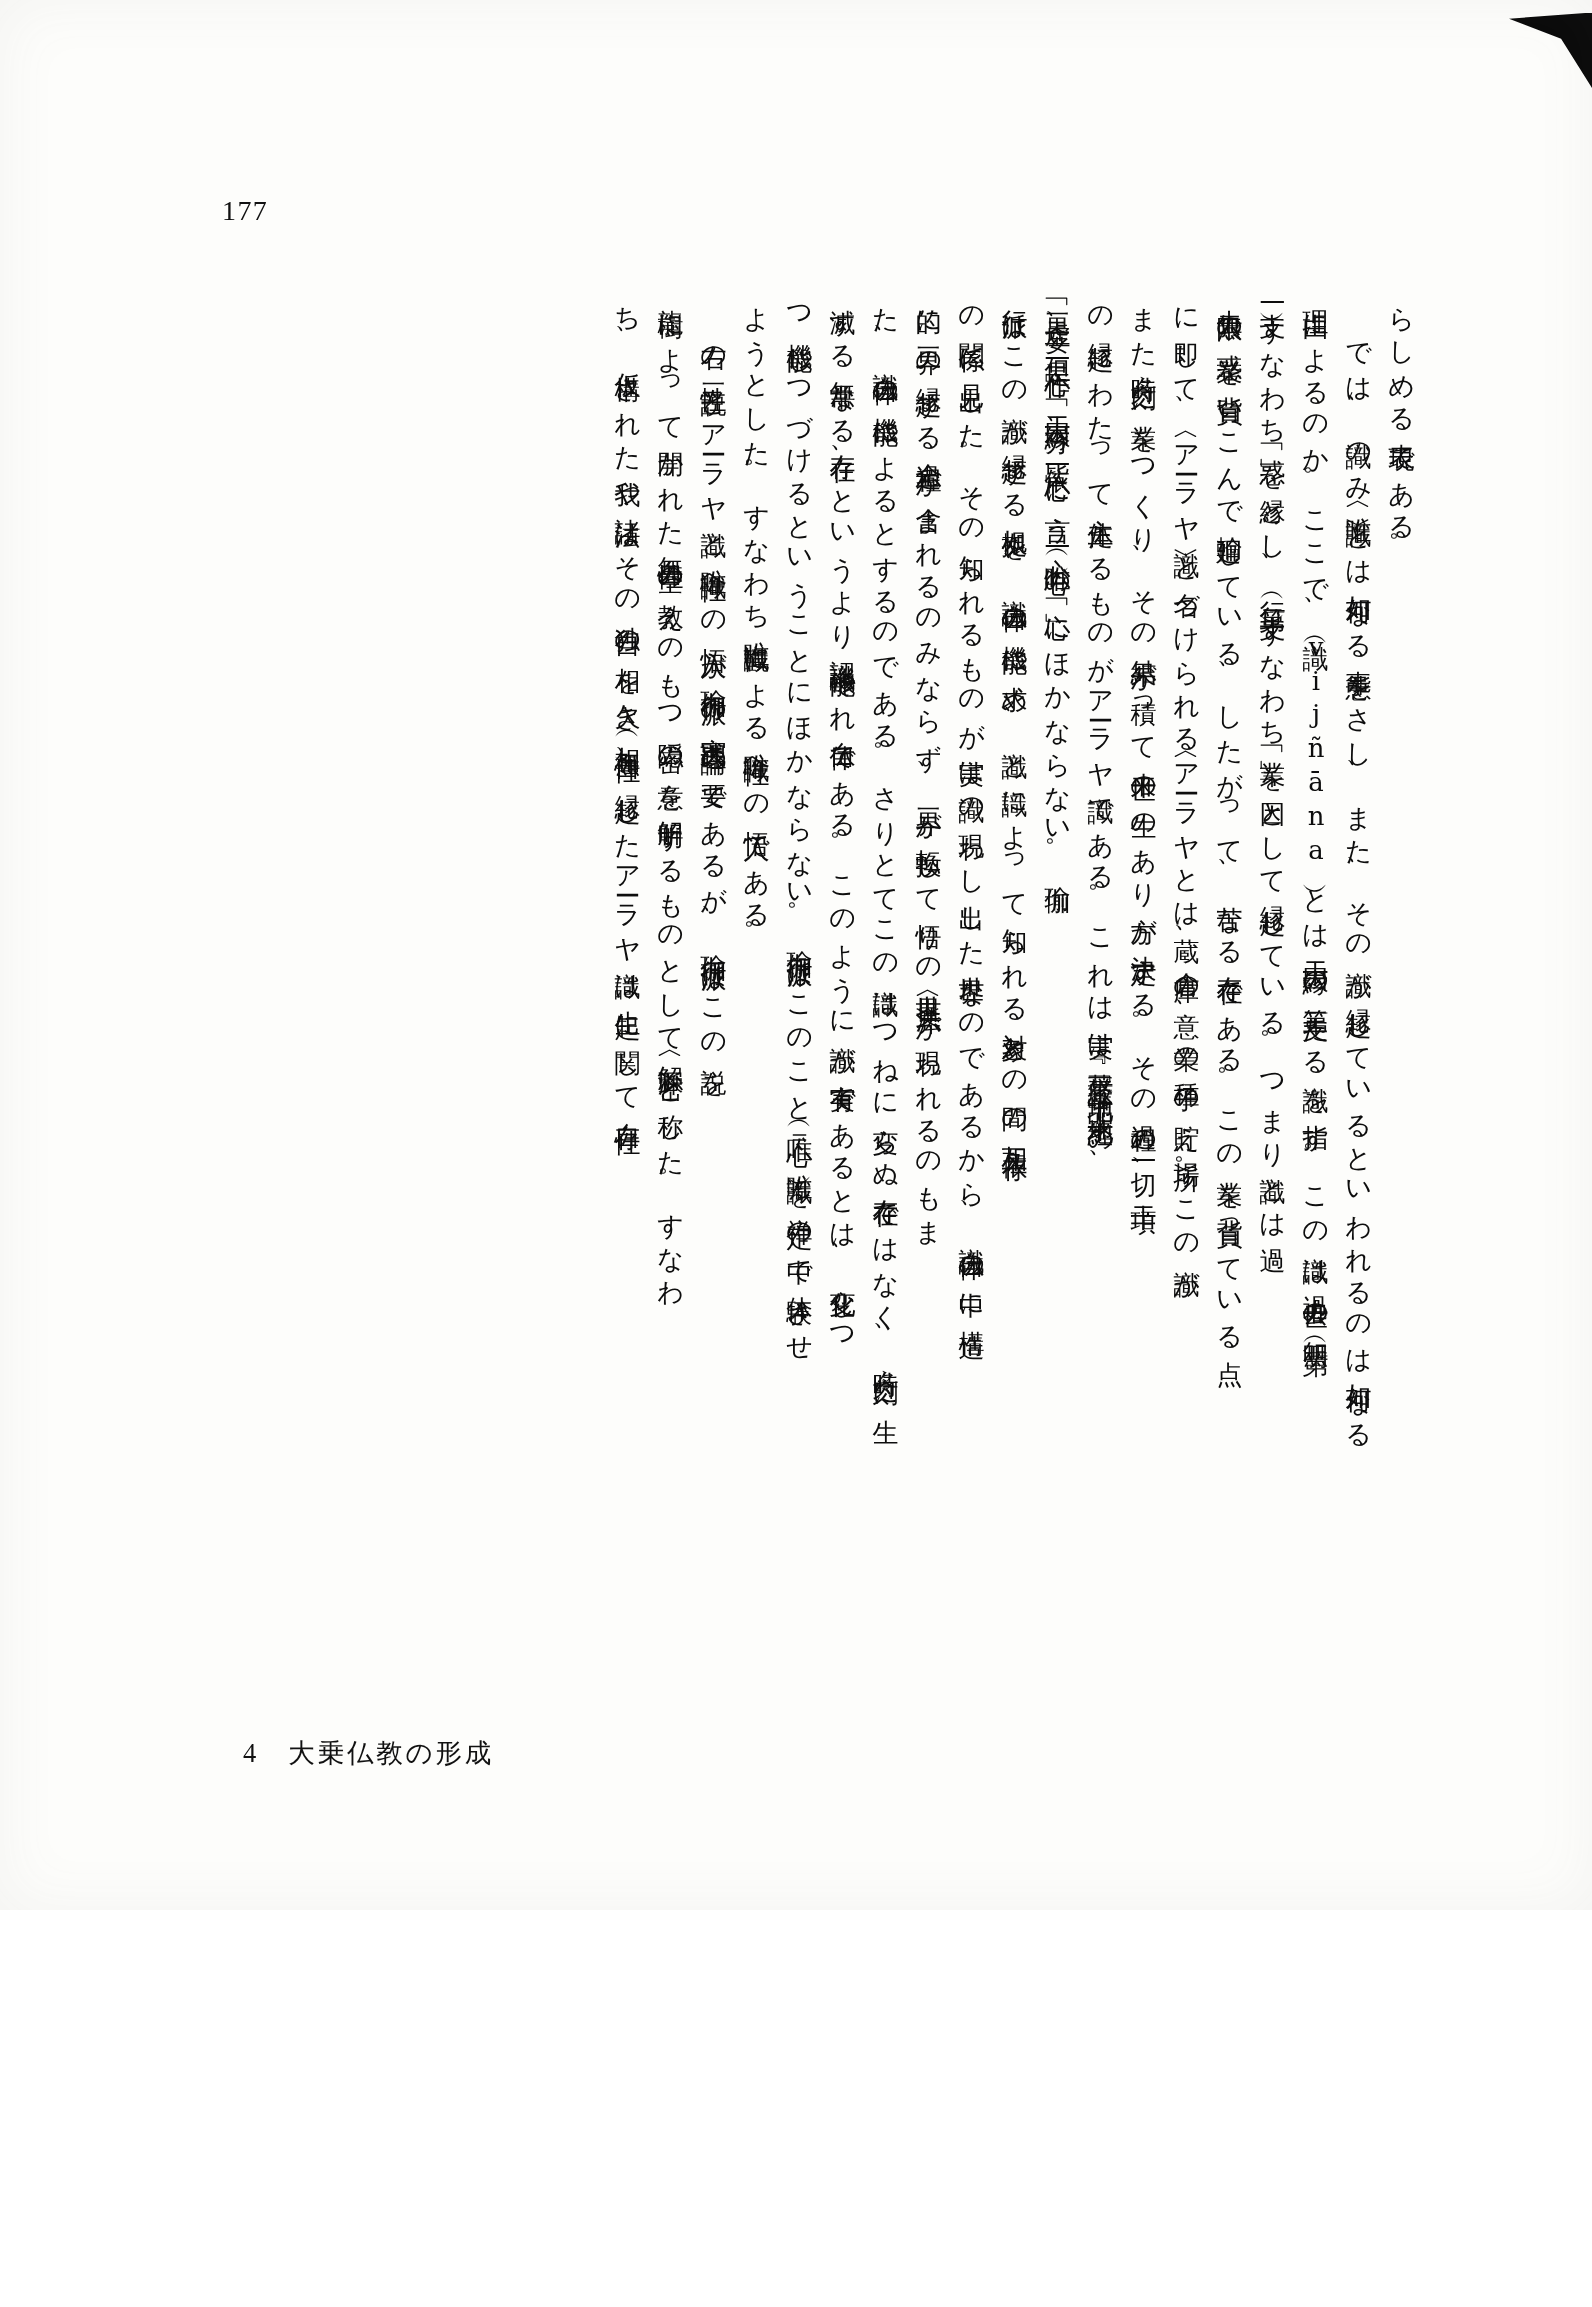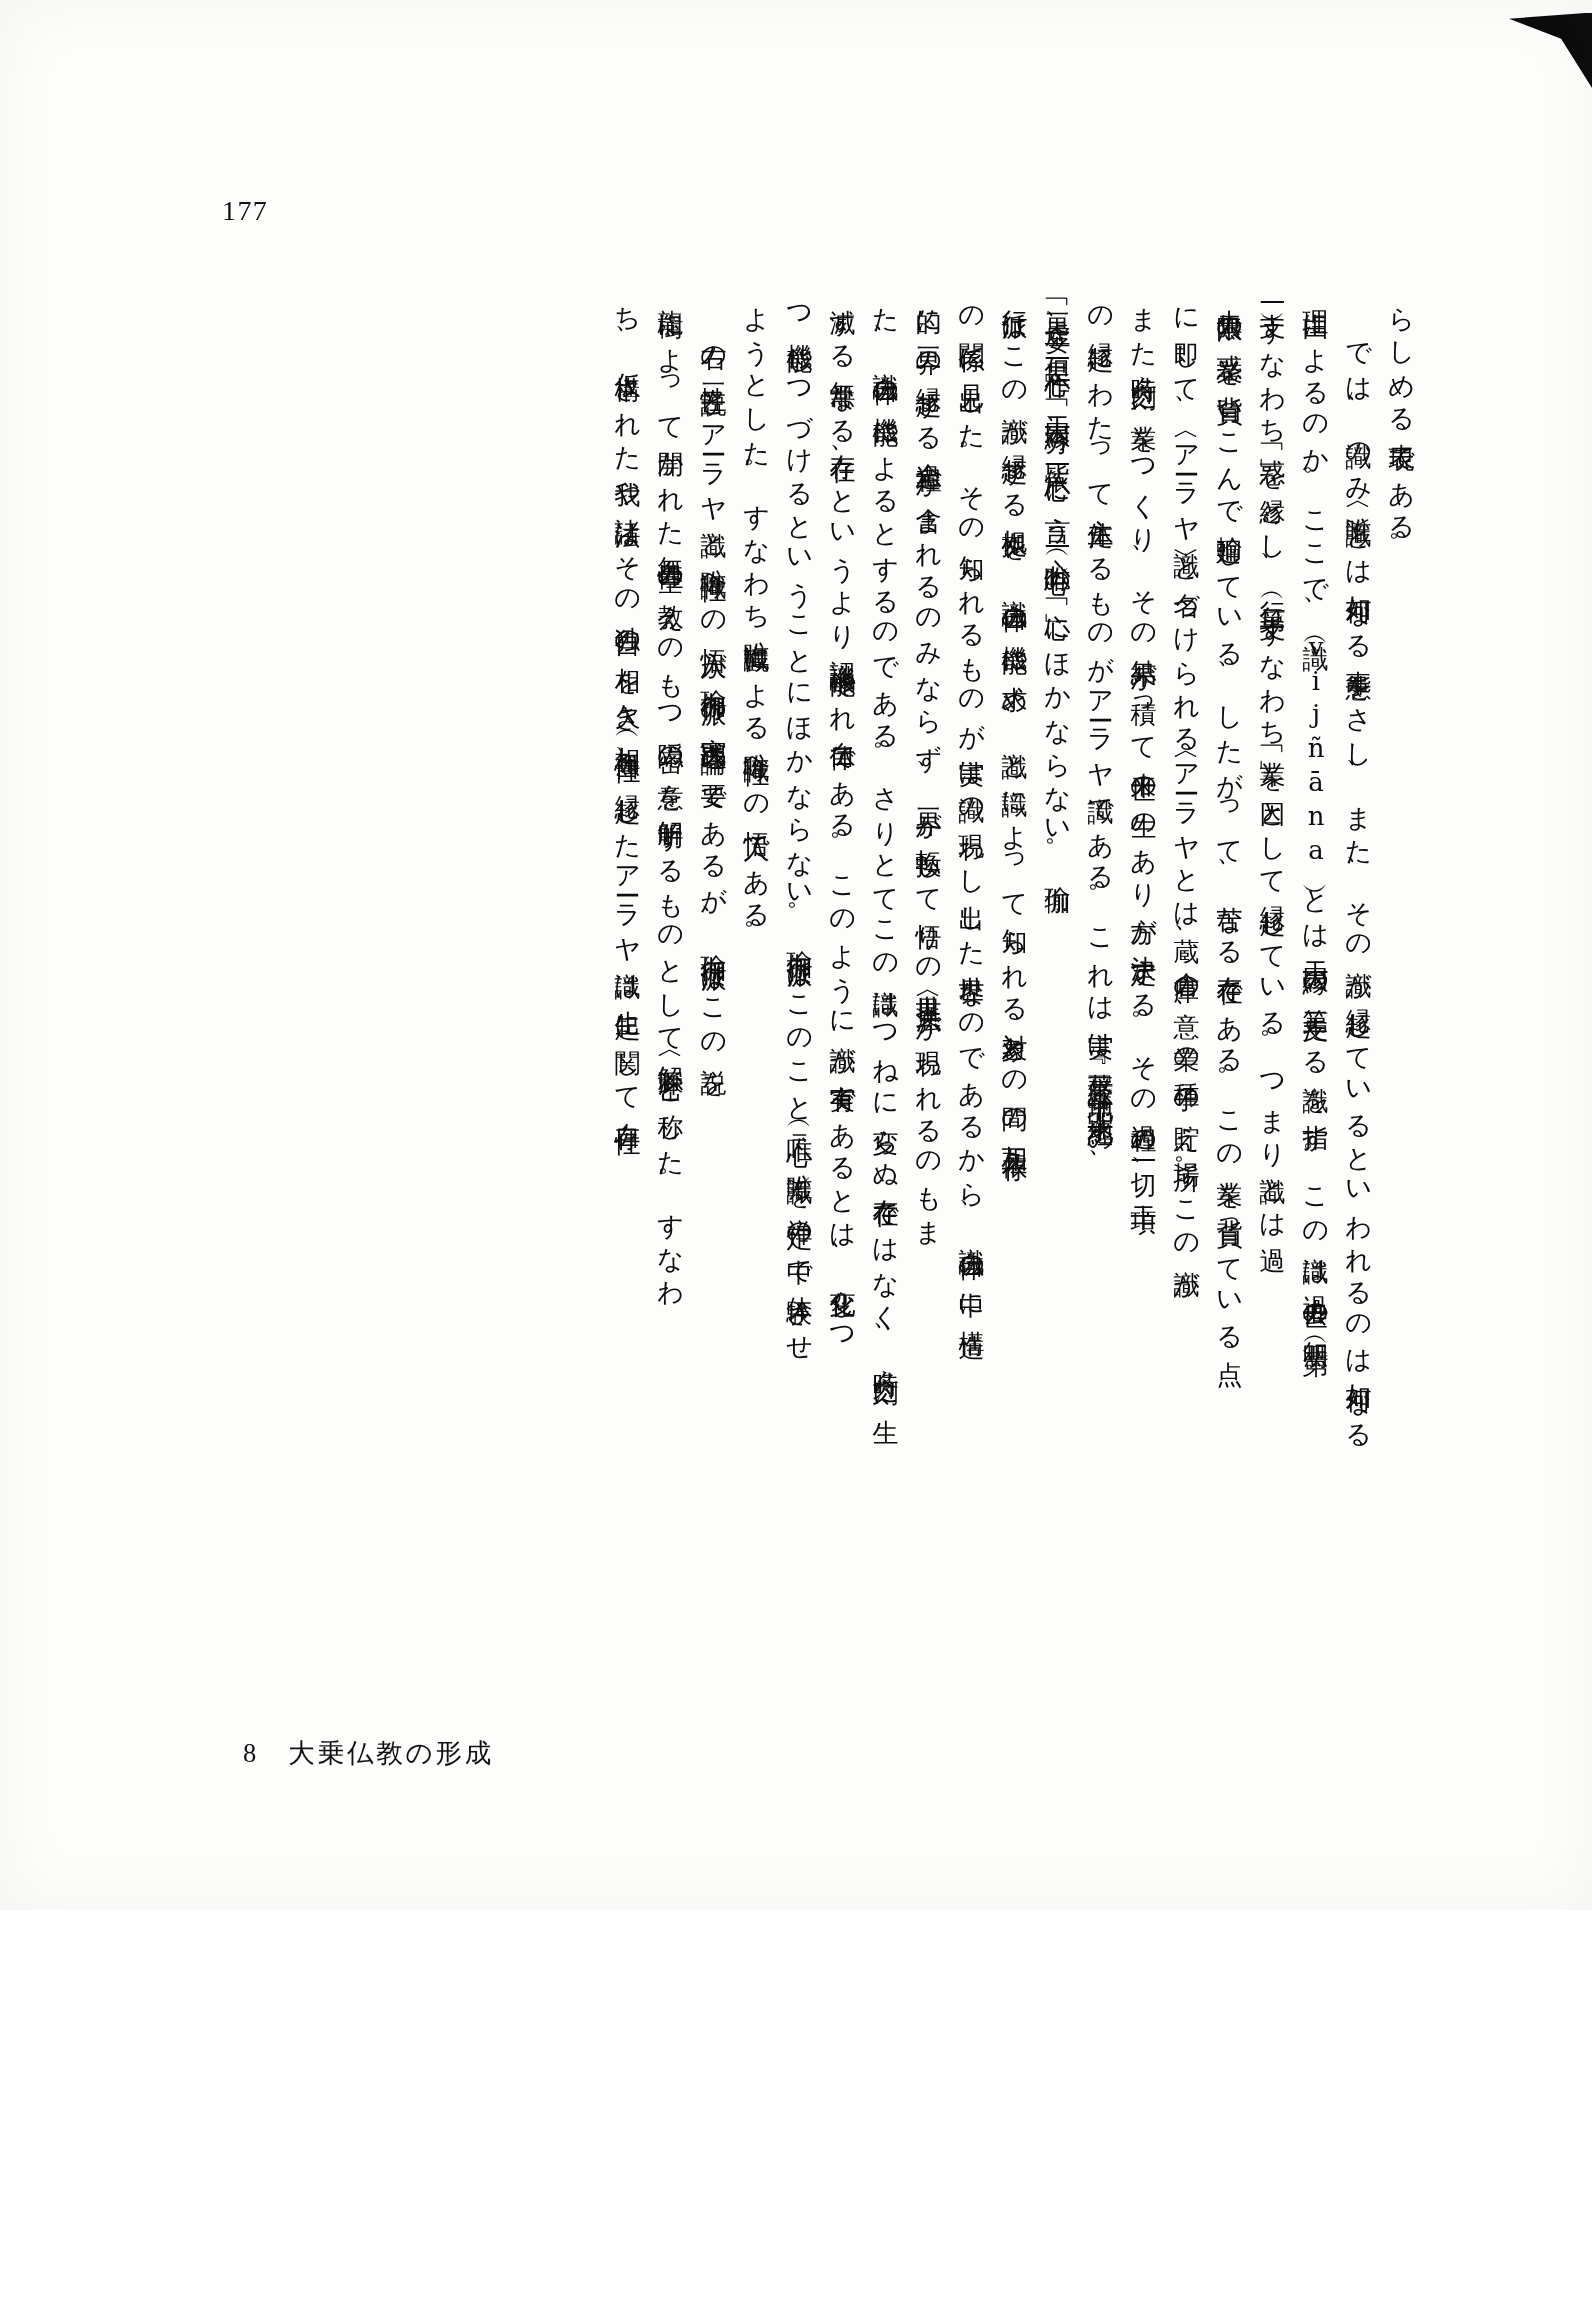--- a/index.html
+++ b/index.html
@@ -111,16 +111,16 @@
     <div class="col">的に三界の縁起する全過程が含まれるのみならず、三界が転換して悟りの世界〈法界〉が現われるのもま</div>
     <div class="col">た、識自体の機能によるとするのである。さりとてこの識はつねに変らぬ存在ではなく、時々刻々に生</div>
     <div class="col">滅する無常なる存在、というより認識機能それ自体である。このように識が実有であるとは、変化しつ</div>
     <div class="col">つ機能しつづけるということにほかならない。瑜伽行派はこのこと（唯心＝唯識）を禅定の中で体験させ</div>
     <div class="col">ようとした。すなわち唯識観による唯識性への悟入である。</div>
     <div class="col indent">右の三性説とアーラヤ識と唯識性への悟入が瑜伽行派の実践理論の要であるが、瑜伽行派はこの説を</div>
     <div class="col">龍樹によって開かれた無自性空の教えのもつ隠密の意を解明するものとして〈解深密〉と称した。すなわ</div>
     <div class="col">ち、仮構された我や諸法はその独自の相を欠き（相無自性）、縁起したアーラヤ識は生起に関して自存性</div>
   </div>
 
-  <div class="running-head">8　大乗仏教の形成</div>
+  <div class="running-head">4　大乗仏教の形成</div>
 
 </div>
 
 
 </body></html>

